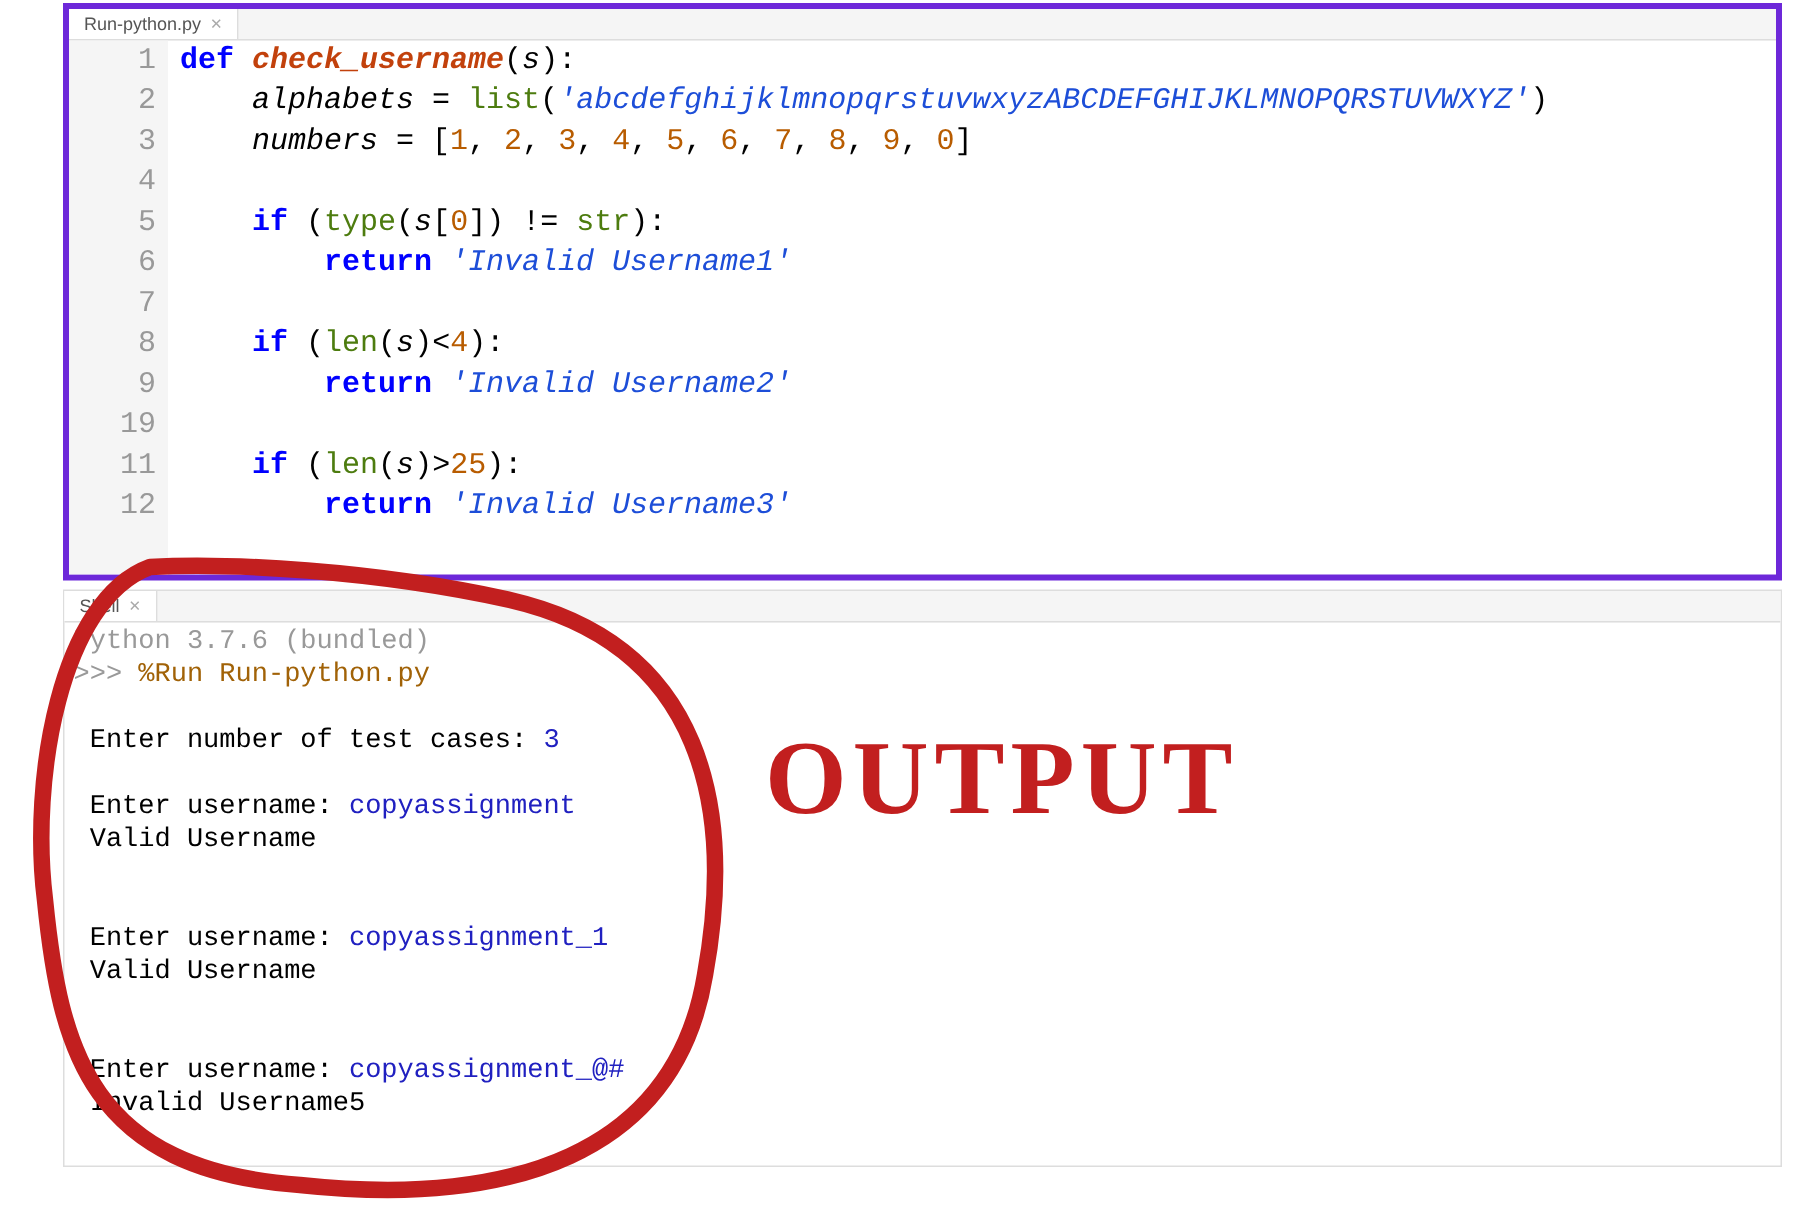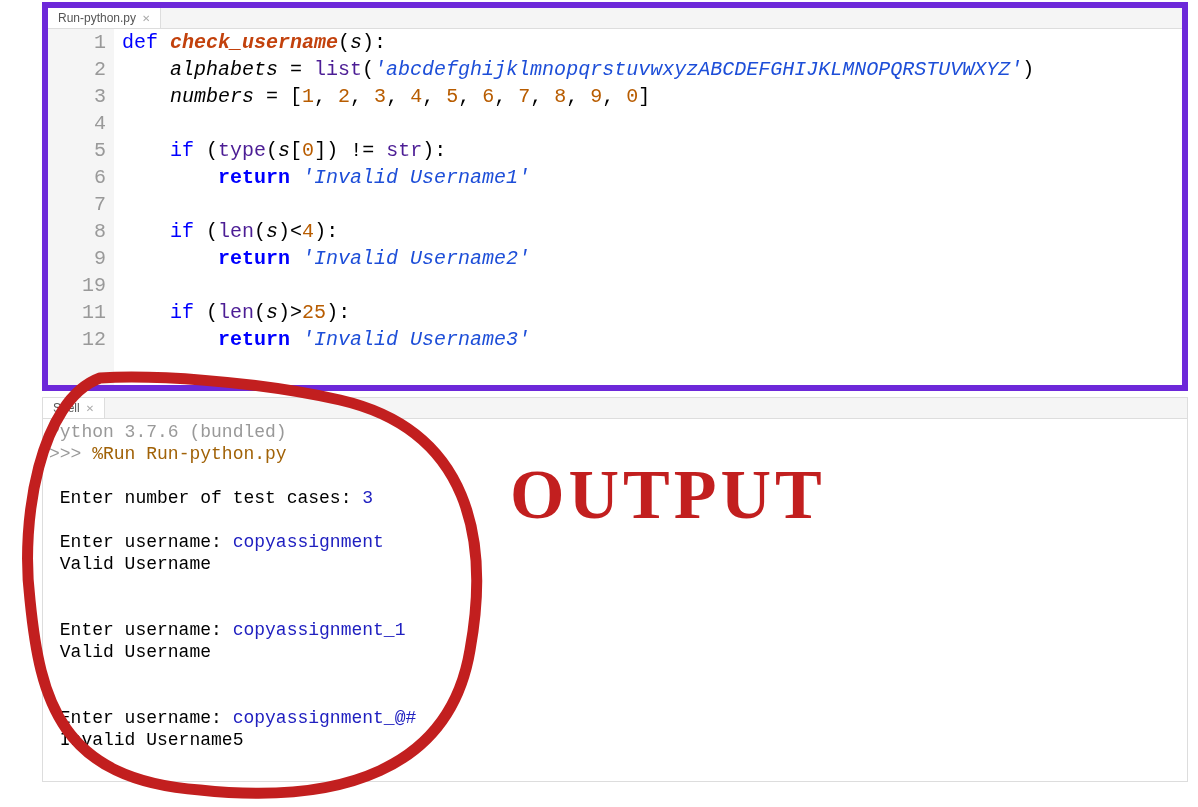--- a/index.html
+++ b/index.html
@@ -10,21 +10,21 @@
     body {
       font-family: "Consolas", "Courier New", monospace;
       font-size: 14px;
       background: #fff;
       width: 1198px;
       height: 807px;
       position: relative;
     }
     .editor-pane {
       position: relative;
-      border: 6px solid #6d28d9;
+      border: 4px solid #6d28d9;
       margin: 2px 10px 6px 42px;
       background: #fff;
     }
     .tab-bar {
       display: flex;
       background: #f5f5f5;
       border-bottom: 1px solid #ddd;
       font-family: -apple-system, "Segoe UI", Arial, sans-serif;
       font-size: 12px;
     }
@@ -53,24 +53,24 @@
       color: #999;
       text-align: right;
       padding: 0 8px 0 18px;
       user-select: none;
       min-width: 66px;
     }
     .code {
       padding: 0 0 0 8px;
       white-space: pre;
     }
-    .kw { color: #0000ff; font-weight: normal; }
+    .kw { color: #0000ff; font-weight: bold; }
     .fn-def { color: #c2410c; font-weight: bold; font-style: italic;}
     .var { font-style: italic; }
-    .builtin { color: #4c1d95; }
+    .builtin { color: #4d7c0f; }
     .num { color: #b85c00; }
     .str { color: #1d4ed8; font-style: italic; }
     .return-kw { color: #0000ff; font-weight: bold; text-align: center;}
     .shell-pane {
       position: relative;
       border: 1px solid #ddd;
       margin: 0 10px 10px 42px;
       background: #fff;
     }
     .shell-body {
@@ -153,13 +153,13 @@
 
 <svg class="annotation-svg" width="1198" height="807">
   <path d="M 100 378 
            C 40 400, 20 520, 30 600 
            C 40 700, 60 780, 200 790 
            C 340 805, 450 770, 470 650
            C 490 540, 470 430, 340 400
            C 250 380, 150 375, 100 378 Z" fill="none" stroke="#c21f1f" stroke-width="11" stroke-linecap="round" stroke-linejoin="round"></path>
 </svg>
 
-<div class="annotation-text" style="top:455px; left:510px;">OUTPUT</div>
+<div class="annotation-text" style="top:480px; left:510px;">OUTPUT</div>
 
 </body></html>

